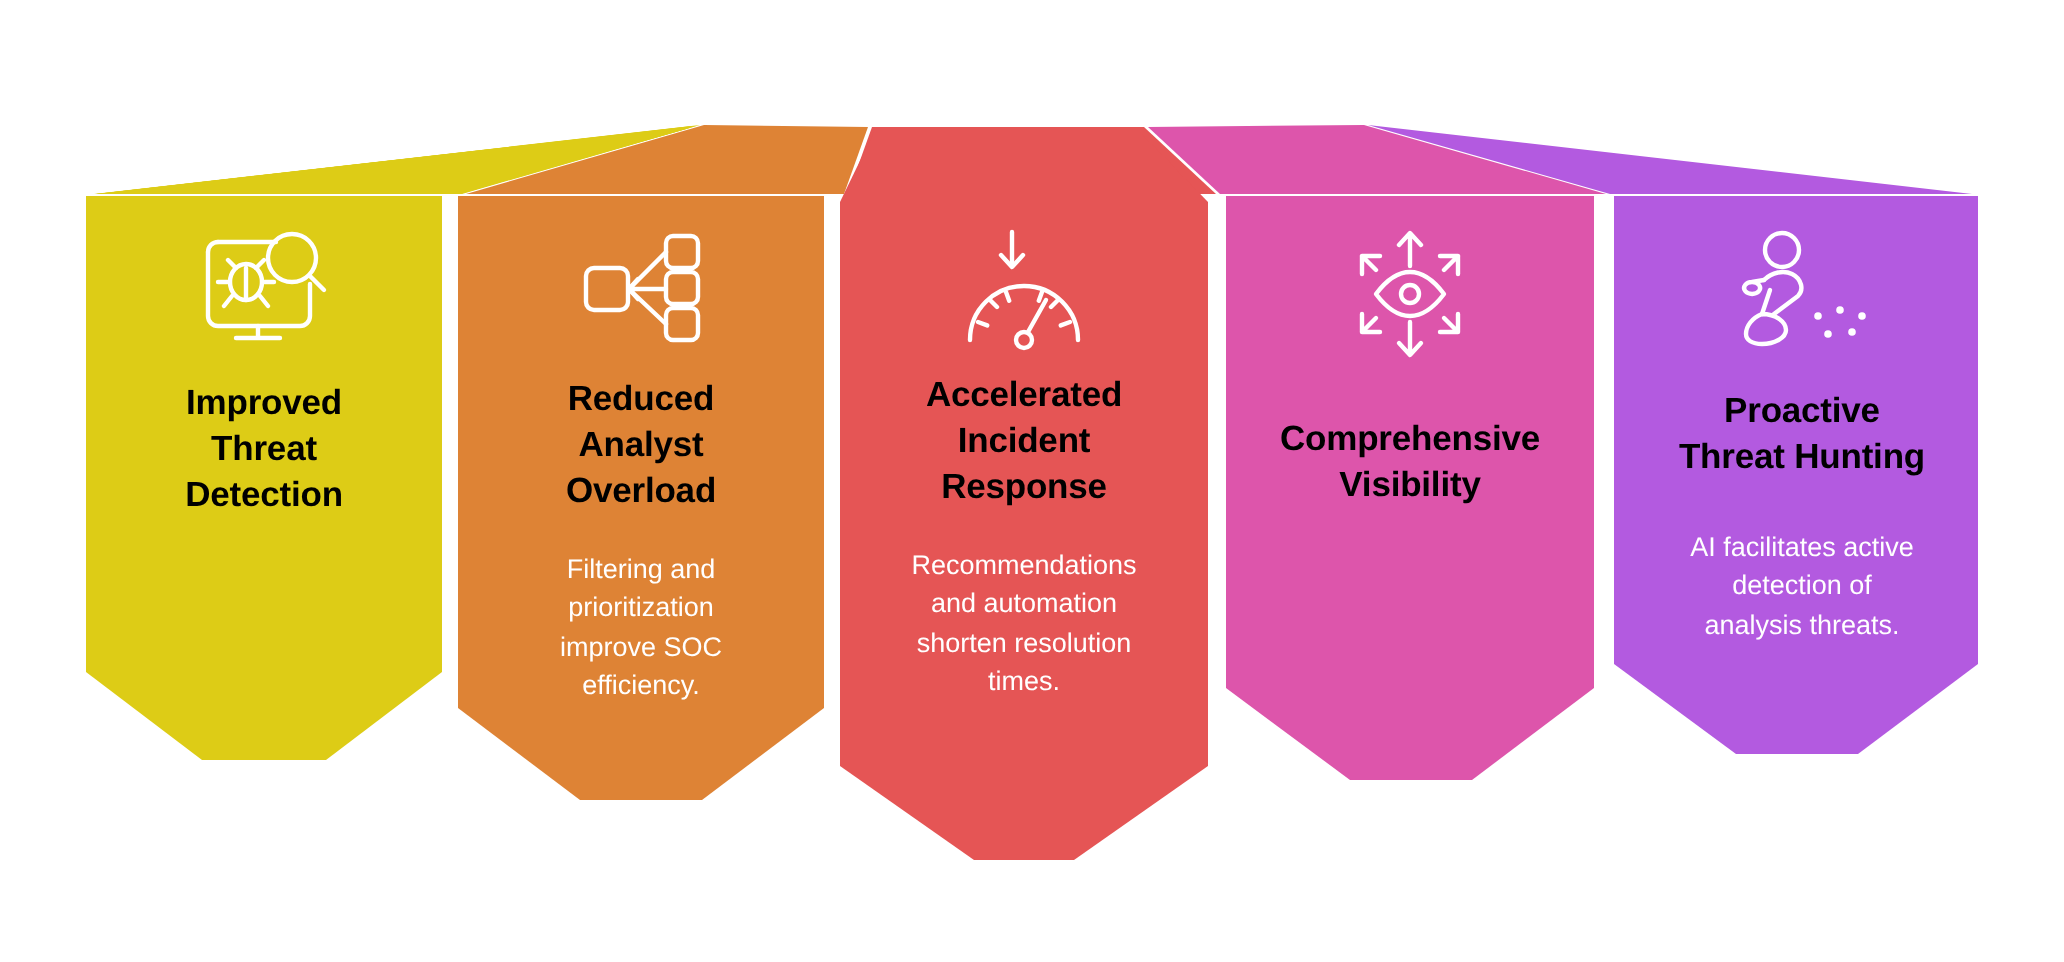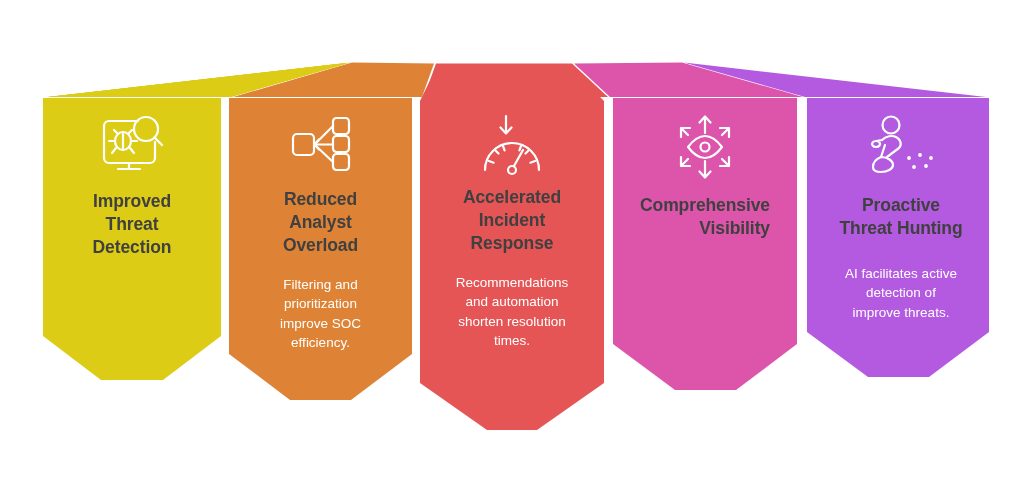--- a/index.html
+++ b/index.html
@@ -39,21 +39,21 @@
     display: flex;
     flex-direction: column;
     align-items: center;
     box-sizing: border-box;
   }
   .panel-icon {
     display: block;
     line-height: 0;
   }
   .panel-title {
-    color: #404040;
+    color: #000000;
     font-weight: bold;
     font-size: 17.5px;
     line-height: 1.32;
     text-align: center;
     letter-spacing: -0.1px;
     white-space: pre-line;
   }
   .panel-desc {
     color: #ffffff;
     font-weight: normal;
@@ -168,21 +168,21 @@
         <path d="M35 3 V19 M29.5 8.5 L35 2.5 L40.5 8.5"></path>
         <path d="M35 63 V47 M29.5 57.5 L35 63.5 L40.5 57.5"></path>
         <path d="M11 14 V23 M11 14 H20 M11 14 L18 21"></path>
         <path d="M59 14 V23 M59 14 H50 M59 14 L52 21"></path>
         <path d="M11 52 V43 M11 52 H20 M11 52 L18 45"></path>
         <path d="M59 52 V43 M59 52 H50 M59 52 L52 45"></path>
         <path d="M18 33 c6 -8 12 -11 17 -11 c5 0 11 3 17 11 c-6 8 -12 11 -17 11 c-5 0 -11 -3 -17 -11 Z"></path>
         <circle cx="35" cy="33" r="4.5"></circle>
       </svg>
     </span>
-    <span class="panel-title" style="margin-top:14px;text-align:right;">Comprehensive
+    <span class="panel-title" style="margin-top:28px;">Comprehensive
 Visibility</span>
   </div>
 
   <div class="panel-content" style="left:807px; top:114px; width:188px;">
     <span class="panel-icon">
       <svg width="82" height="64" viewBox="0 0 82 64" fill="none" stroke="#ffffff" stroke-width="2.2" stroke-linecap="round" stroke-linejoin="round">
         <circle cx="31" cy="11" r="8.5"></circle>
         <path d="M22 26 c4 -4 10 -5 14 -3 c5 2.5 6 8 3 11 l-12 9"></path>
         <path d="M22 26 l-6 1 M16 27 a4 3 0 1 0 0.1 0 Z"></path>
         <path d="M25 31 l-4 12"></path>
@@ -191,16 +191,16 @@
         <circle cx="60" cy="41" r="1.9" fill="#ffffff" stroke="none"></circle>
         <circle cx="71" cy="44" r="1.9" fill="#ffffff" stroke="none"></circle>
         <circle cx="54" cy="53" r="1.9" fill="#ffffff" stroke="none"></circle>
         <circle cx="66" cy="52" r="1.9" fill="#ffffff" stroke="none"></circle>
       </svg>
     </span>
     <span class="panel-title" style="margin-top:16px;">Proactive
 Threat Hunting</span>
     <span class="panel-desc" style="margin-top:24px;">AI facilitates active
 detection of
-improve threats.</span>
+analysis threats.</span>
   </div>
 
 </div>
 
 </body></html>

